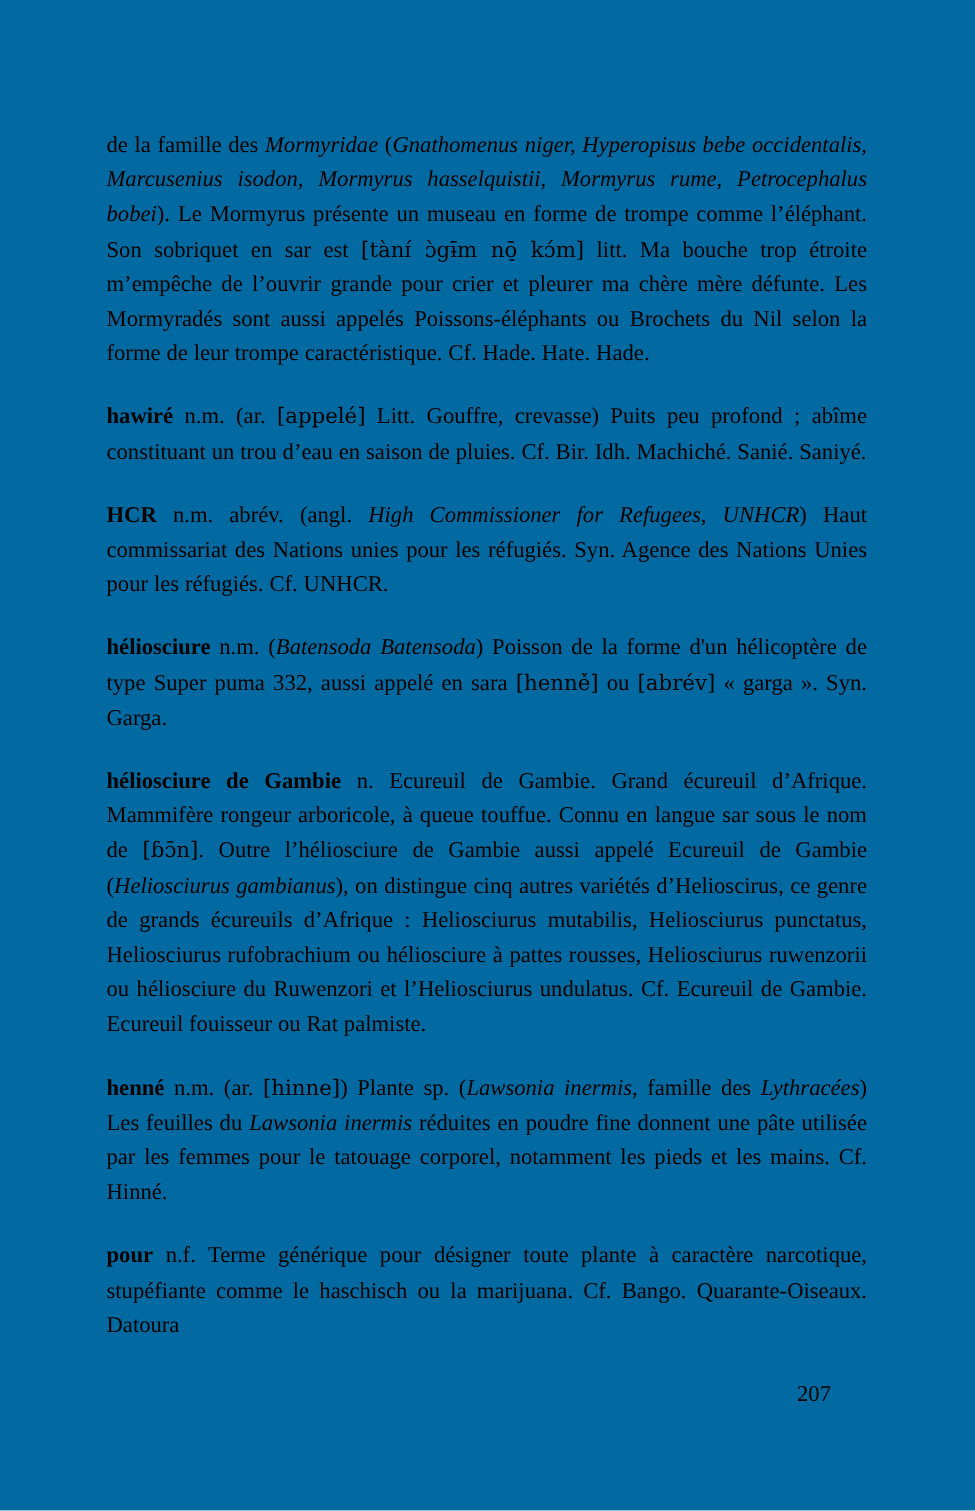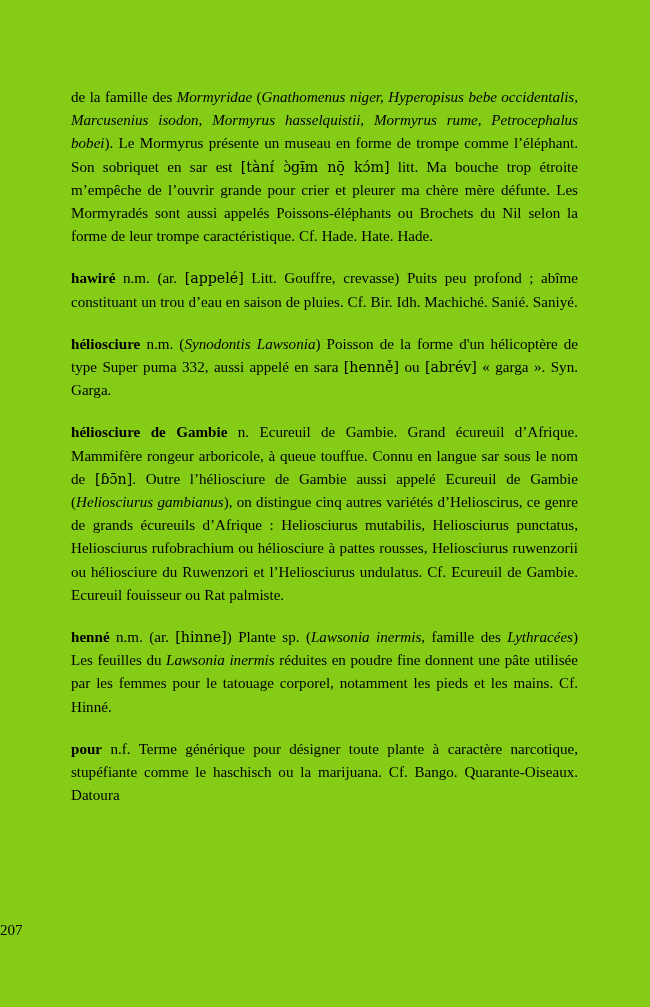--- a/index.html
+++ b/index.html
@@ -9,21 +9,21 @@
     background: #ffffff;
   }
   body {
     font-family: "Liberation Serif", "DejaVu Serif", serif;
     color: #000000;
   }
   .page {
     position: relative;
     width: 650px;
     height: 1007px;
-    background: #84cc16;
+    background: #0369a1;
     overflow: hidden;
     box-sizing: border-box;
   }
   .text-block {
     position: absolute;
     left: 71px;
     top: 86px;
     width: 507px;
   }
   .entry {
@@ -47,34 +47,35 @@
   }
   .ph {
     font-family: "DejaVu Serif", "Liberation Serif", serif;
     font-size: 14.2px;
   }
   .folio {
     position: absolute;
     top: 920px;
     left: 0;
     width: 554px;
-    text-align: left;
+    text-align: right;
     font-size: 15.1px;
     line-height: 20px;
   }
 </style>
 </head>
 <body>
 
 <div class="page">
 
   <div class="text-block" id="text-block">
       <p class="entry"><span>de la famille des </span><span class="it">Mormyridae</span><span> (</span><span class="it">Gnathomenus niger, Hyperopisus bebe occidentalis, Marcusenius isodon, Mormyrus hasselquistii, Mormyrus rume, Petrocephalus bobei</span><span>). Le Mormyrus présente un museau en forme de trompe comme l’éléphant. Son sobriquet en sar est </span><span class="ph">[tànɪ́ ɔ̀gɨ̄m nō̠ kɔ́m]</span><span> litt. Ma bouche trop étroite m’empêche de l’ouvrir grande pour crier et pleurer ma chère mère défunte. Les Mormyradés sont aussi appelés Poissons-éléphants ou Brochets du Nil selon la forme de leur trompe caractéristique. Cf. Hade. Hate. Hade.</span></p>
       <p class="entry"><span class="hw">hawiré</span><span> n.m. (ar. </span><span class="ph">[appelé]</span><span> Litt. Gouffre, crevasse) Puits peu profond ; abîme constituant un trou d’eau en saison de pluies. Cf. Bir. Idh. Machiché. Sanié. Saniyé.</span></p>
-      <p class="entry"><span class="hw">héliosciure</span><span> n.m. (</span><span class="it">Synodontis Lawsonia</span><span>) Poisson de la forme d'un hélicoptère de type Super puma 332, aussi appelé en sara </span><span class="ph">[henné̀]</span><span> ou </span><span class="ph">[abrév]</span><span> « garga ». Syn. Garga.</span></p>
+      <p class="entry"><span class="hw">HCR</span><span> n.m. abrév. (angl. </span><span class="it">High Commissioner for Refugees, UNHCR</span><span>) Haut commissariat des Nations unies pour les réfugiés. Syn. Agence des Nations Unies pour les réfugiés. Cf. UNHCR.</span></p>
+      <p class="entry"><span class="hw">héliosciure</span><span> n.m. (</span><span class="it">Batensoda Batensoda</span><span>) Poisson de la forme d'un hélicoptère de type Super puma 332, aussi appelé en sara </span><span class="ph">[henné̀]</span><span> ou </span><span class="ph">[abrév]</span><span> « garga ». Syn. Garga.</span></p>
       <p class="entry"><span class="hw">héliosciure de Gambie</span><span> n. Ecureuil de Gambie. Grand écureuil d’Afrique. Mammifère rongeur arboricole, à queue touffue. Connu en langue sar sous le nom de </span><span class="ph">[ɓɔ̄n]</span><span>. Outre l’héliosciure de Gambie aussi appelé Ecureuil de Gambie (</span><span class="it">Heliosciurus gambianus</span><span>), on distingue cinq autres variétés d’Helioscirus, ce genre de grands écureuils d’Afrique : Heliosciurus mutabilis, Heliosciurus punctatus, Heliosciurus rufobrachium ou héliosciure à pattes rousses, Heliosciurus ruwenzorii ou héliosciure du Ruwenzori et l’Heliosciurus undulatus. Cf. Ecureuil de Gambie. Ecureuil fouisseur ou Rat palmiste.</span></p>
       <p class="entry"><span class="hw">henné</span><span> n.m. (ar. </span><span class="ph">[hinne]</span><span>) Plante sp. (</span><span class="it">Lawsonia inermis</span><span>, famille des </span><span class="it">Lythracées</span><span>) Les feuilles du </span><span class="it">Lawsonia inermis</span><span> réduites en poudre fine donnent une pâte utilisée par les femmes pour le tatouage corporel, notamment les pieds et les mains. Cf. Hinné.</span></p>
       <p class="entry"><span class="hw">pour</span><span> n.f. Terme générique pour désigner toute plante à caractère narcotique, stupéfiante comme le haschisch ou la marijuana. Cf. Bango. Quarante-Oiseaux. Datoura</span></p>
     </div>
 
   <div class="folio">207</div>
 
 </div>
 
 </body></html>

